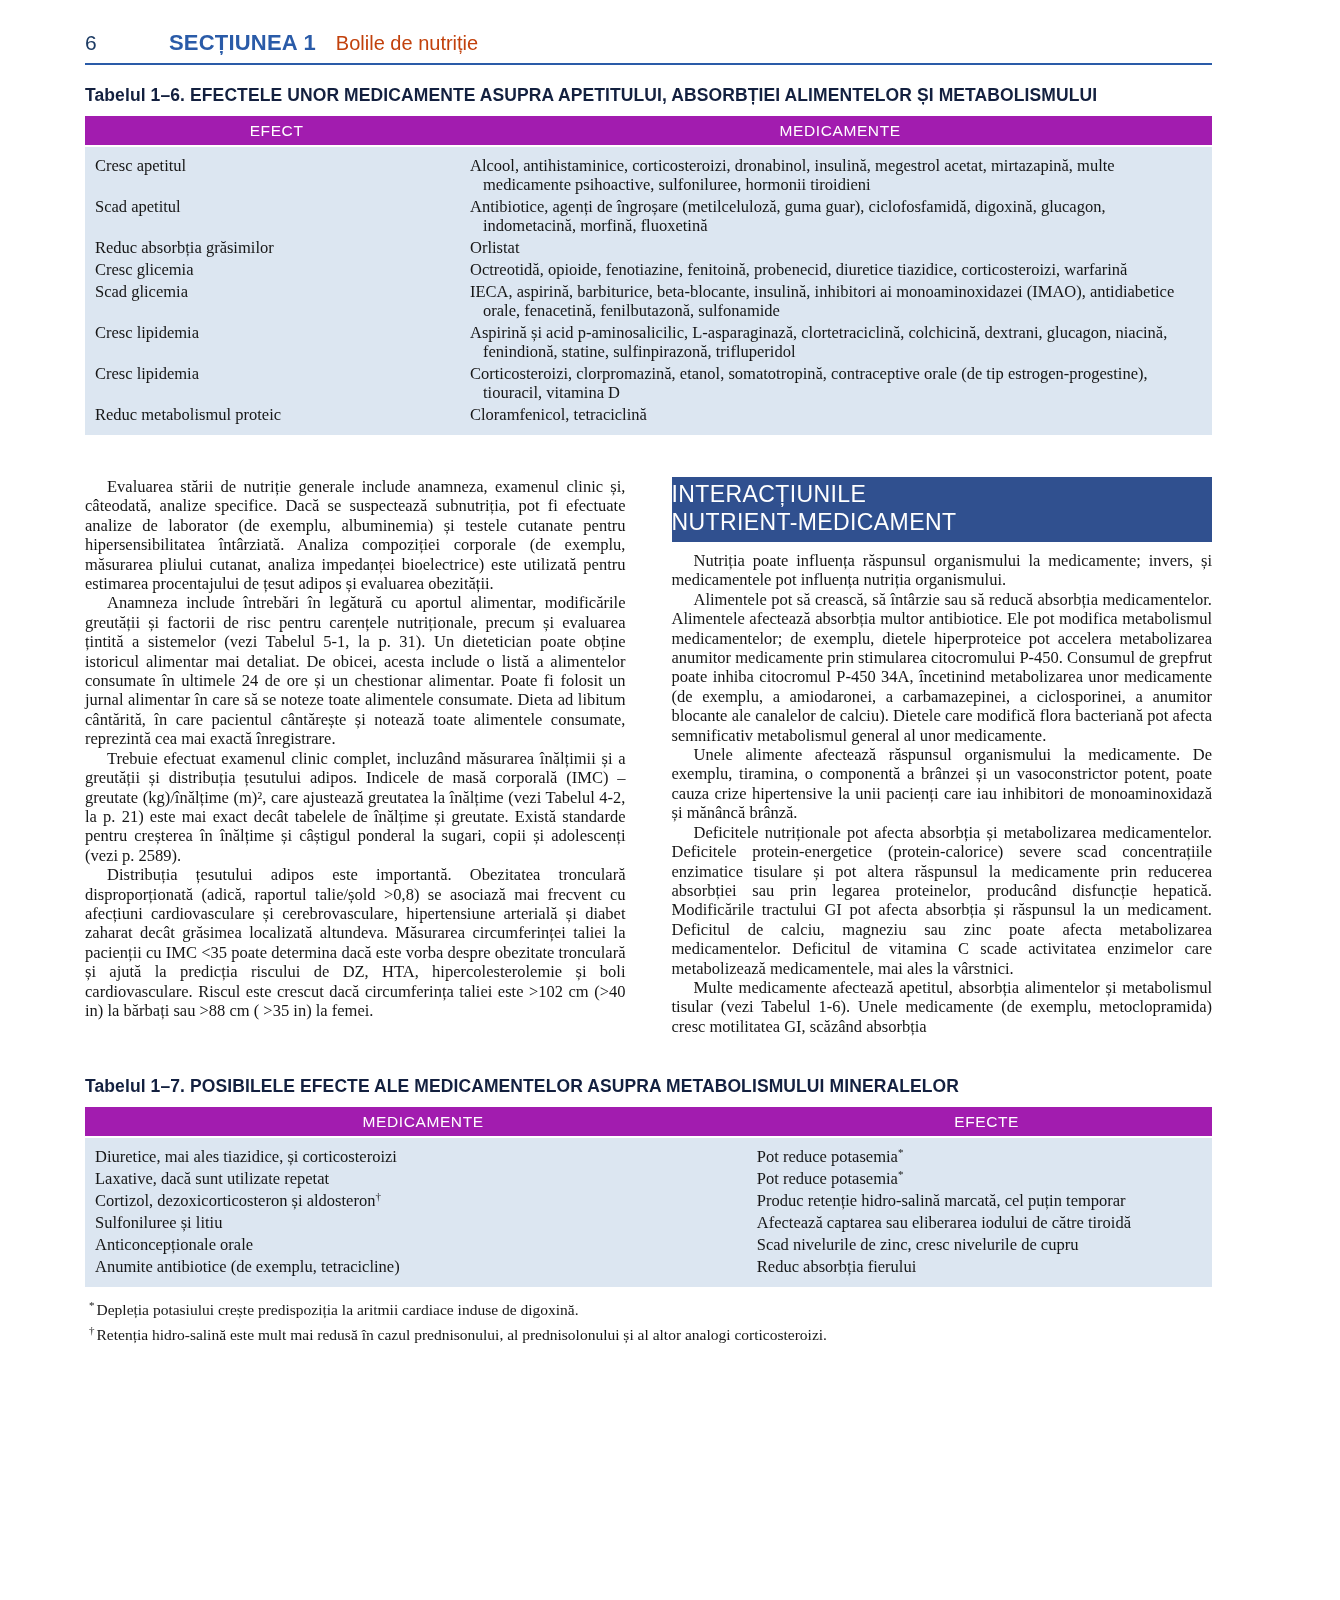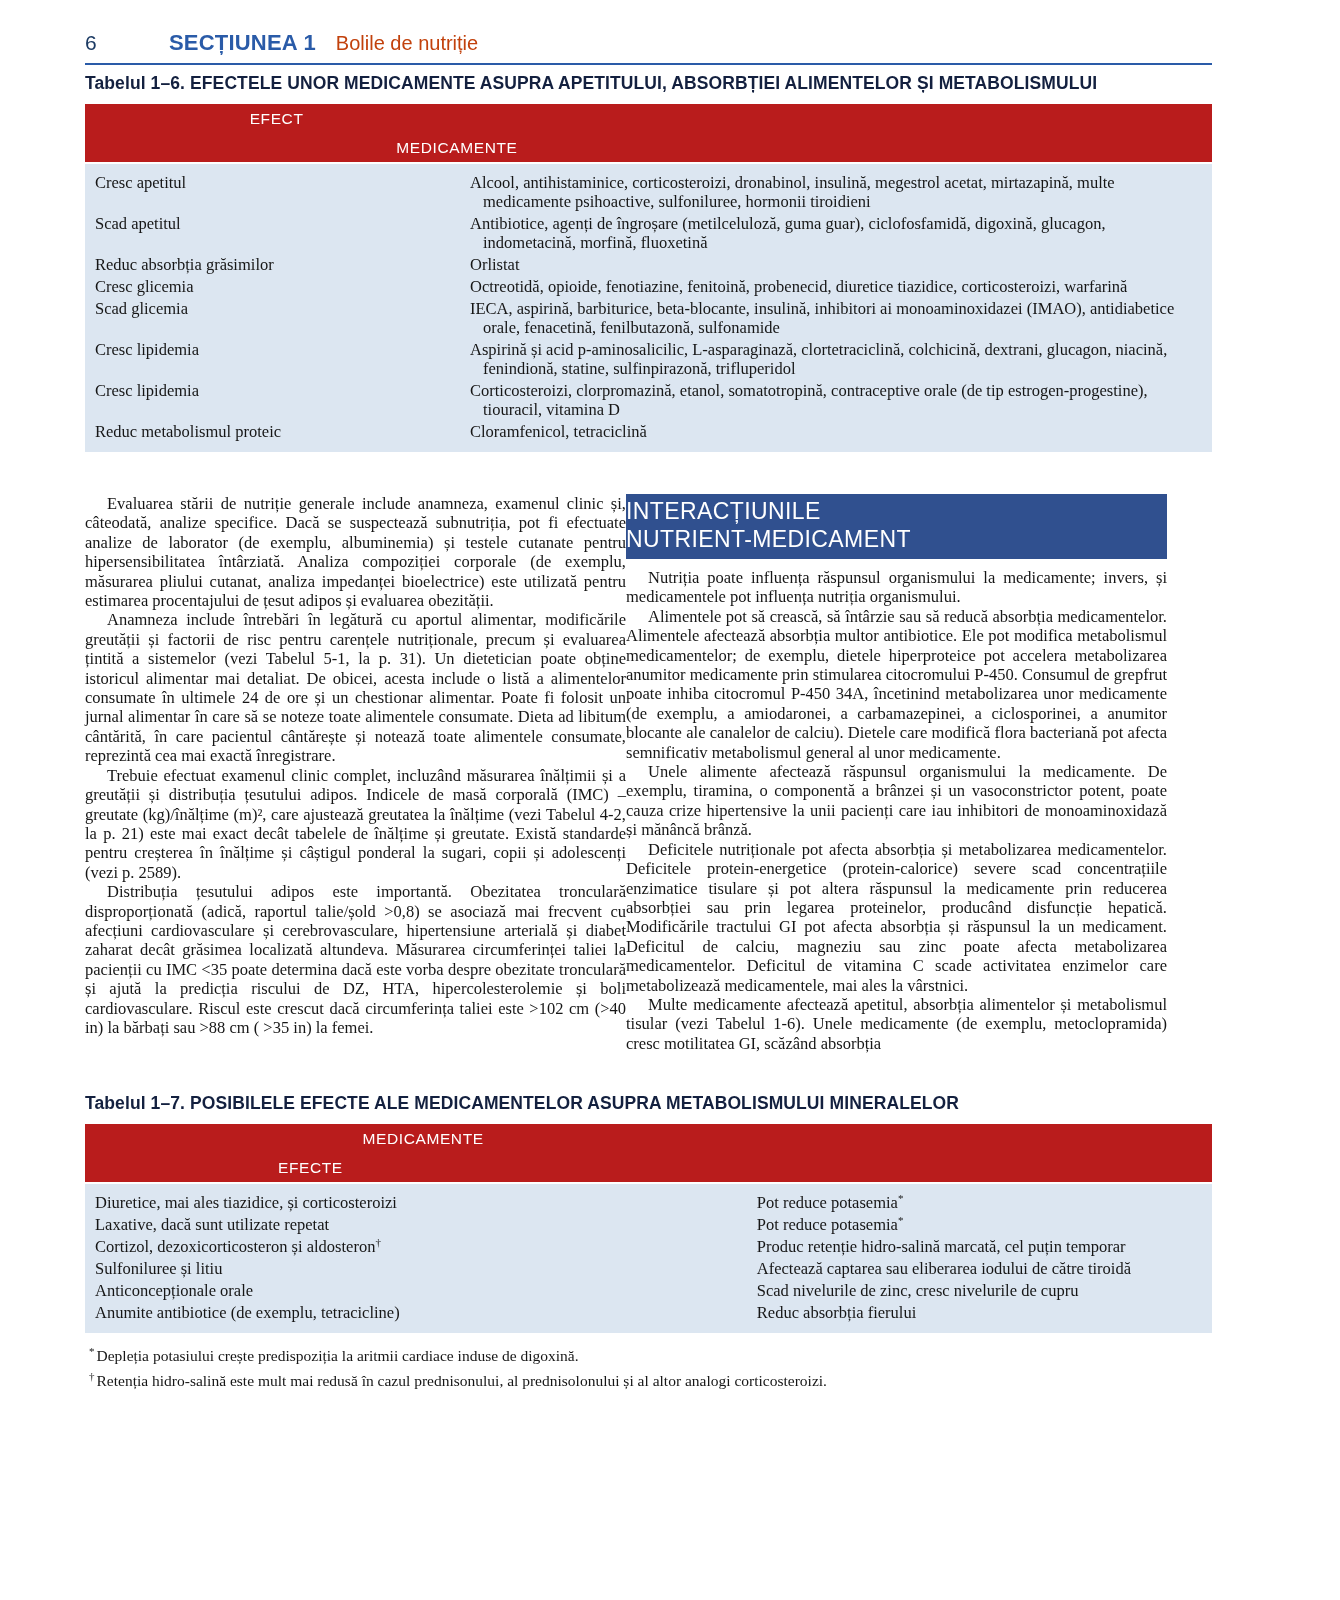--- a/index.html
+++ b/index.html
@@ -16,45 +16,45 @@
     border-bottom:2px solid #2a5ba8; padding-bottom:7px;
     font-family:"Liberation Sans", sans-serif;
   }
   .page-num { font-size:21px; color:#1b3a63; width:84px; font-weight:400; }
   .section-label { color:#2a5ba8; font-size:22px; font-weight:700; margin-right:20px; letter-spacing:0.2px; }
   .chapter-title { color:#c2410c; font-size:20px; font-weight:400; }
 
   
   .tbl-title {
     font-family:"Liberation Sans", sans-serif; font-weight:700; font-size:17.5px;
-    color:#13203f; margin:8px 0 10px 0; letter-spacing:0.1px;
+    color:#13203f; margin:20px 0 10px 0; letter-spacing:0.1px;
   }
   .tbl-title.centered { text-align:left; margin-top:40px; }
   .tbl-head {
-    display:flex; background:#b91c1c; color:#ffffff;
-    font-family:"Liberation Sans", sans-serif; font-size:15.5px; letter-spacing:0.6px;flex-direction:column;
+    display:flex; background:#a21caf; color:#ffffff;
+    font-family:"Liberation Sans", sans-serif; font-size:15.5px; letter-spacing:0.6px;
   }
   .tbl-head > div { padding:6px 8px 5px 8px; text-align:center; }
   .tbl-body { background:#dce6f1; padding:9px 14px 11px 10px; margin-top:2px; }
   .trow { display:flex; margin-bottom:3px; font-size:16.5px; line-height:19px; }
   .trow:last-child { margin-bottom:0; }
 
   .t1 .h-effect { width:34%; }
   .t1 .h-drugs  { width:66%; }
   .c-effect { width:34%; padding-right:14px; }
   .c-drugs  { width:66%; padding-left:13px; text-indent:-13px; }
 
   .t2 .h-med { width:60%; }
   .t2 .h-eff { width:40%; }
   .c-med2 { width:60%; padding-right:22px; padding-left:13px; text-indent:-13px; }
   .c-eff2 { width:40%; padding-left:13px; text-indent:-13px; }
   sup { font-size:11px; line-height:0; }
 
   
-  .cols { display:flex; margin-top:42px; }
+  .cols { display:flex; gap:46px; margin-top:42px; }
   .col { width:541px; }
   p.body {
     margin:0; text-indent:22px; text-align:justify;
     font-size:16.5px; line-height:19.4px;
   }
 
   .interhead {
     background:#30508f; color:#ffffff; text-align:left;
     font-family:"Liberation Sans", sans-serif; font-size:23px; line-height:28px;
     padding:3px 0 6px 0; margin-bottom:9px; letter-spacing:0.4px;

